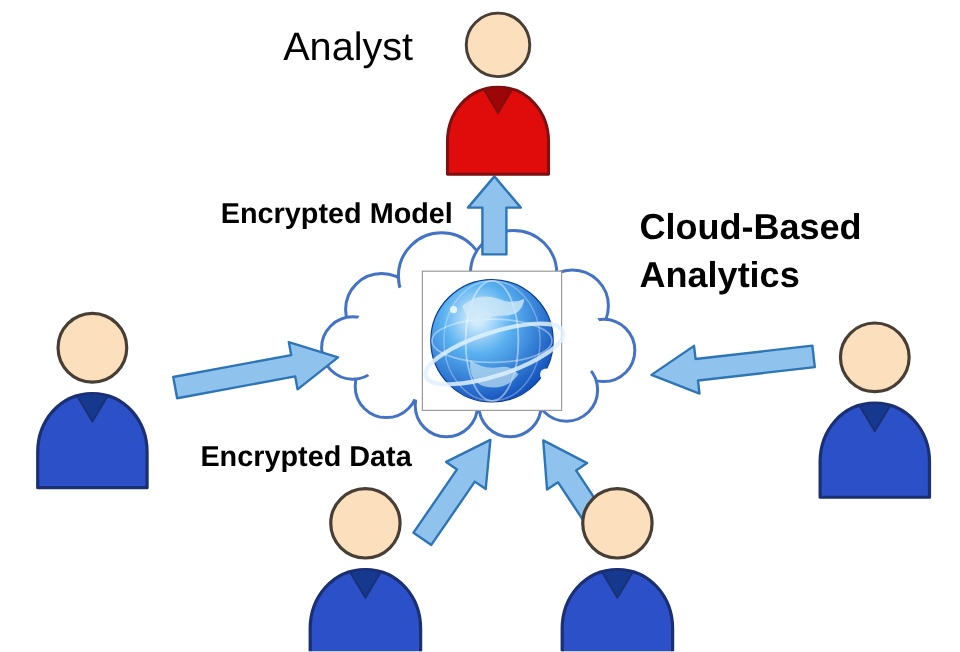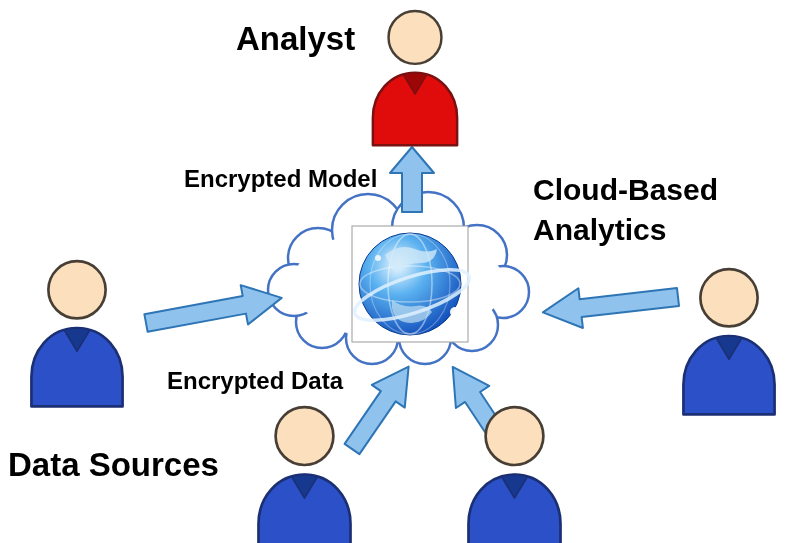--- a/index.html
+++ b/index.html
@@ -6,21 +6,21 @@
   .stage{
     position:relative;
     width:800px;height:543px;
     background:#fff;
     overflow:hidden;
     font-family:"Liberation Sans", sans-serif;
     color:#000;
   }
   .stage svg{position:absolute;left:0;top:0;}
   .label{position:absolute;color:var(--text_color,#000);white-space:nowrap;}
-  .label-analyst{left:236px;top:20px;font-size:33px;font-weight:700;}
+  .label-analyst{left:236px;top:20px;font-size:33px;font-weight:400;}
   .label-cloud{left:533px;top:170px;width:204px;font-size:30px;font-weight:700;
                line-height:1.32;white-space:pre-line;}
   .label-enc-model{left:184px;top:165px;font-size:24px;font-weight:700;}
   .label-enc-data{left:167px;top:367px;font-size:24px;font-weight:700;}
   .label-data-sources{left:8px;top:446px;font-size:33px;font-weight:700;}
   .arrow{fill:var(--arrow_fill,#8fc3ee);stroke:var(--arrow_stroke,#2e75b6);stroke-width:2;stroke-linejoin:round;}
   .cloud-bump{fill:var(--cloud_fill,#fff);stroke:var(--cloud_stroke,#4472c4);stroke-width:2.5;}
   .cloud-cover{fill:var(--cloud_fill,#fff);stroke:none;}
   .person-head{fill:var(--person_skin,#fcdfbc);stroke:#473e35;stroke-width:2.5;}
   .person-body{fill:var(--body,#2b50c8);stroke:var(--outline,#1b2f73);stroke-width:2.5;stroke-linejoin:round;}
@@ -105,15 +105,14 @@
     <g class="blue-person" transform="translate(461,404) scale(1.07)">
       <use href="#person-shape"></use>
     </g>
   </svg>
 
   <div class="label label-analyst">Analyst</div>
   <div class="label label-cloud">Cloud-Based
 Analytics</div>
   <div class="label label-enc-data">Encrypted Data</div>
   <div class="label label-enc-model">Encrypted Model</div>
-  <div class="label label-data-sources">Data Sources</div>
 
 </div>
 
 </body></html>

